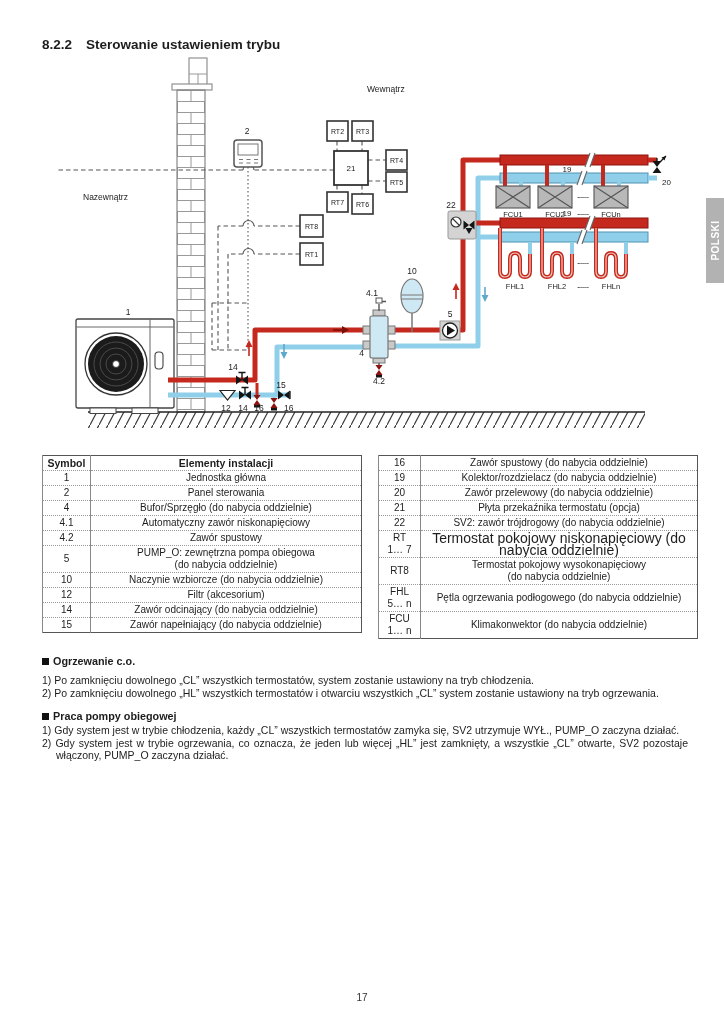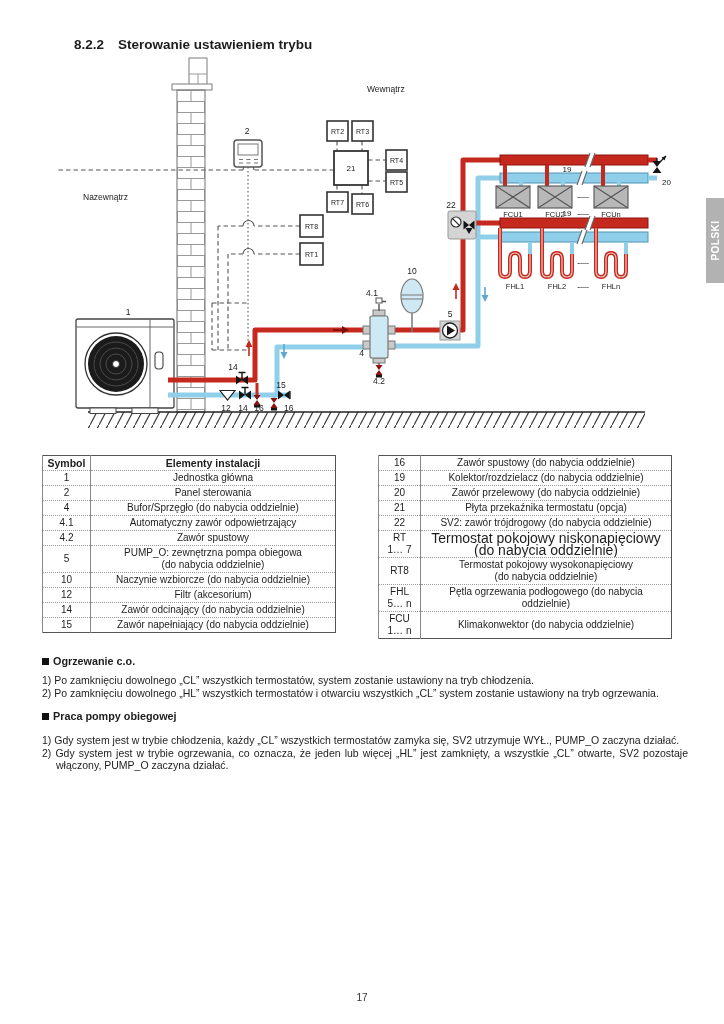--- a/index.html
+++ b/index.html
@@ -1,50 +1,50 @@
 <!DOCTYPE html>
 <html><head>
 <meta charset="utf-8">
 <style>
   html,body{margin:0;padding:0;}
   body{width:724px;height:1024px;position:relative;background:#fff;overflow:hidden;
        font-family:"Liberation Sans",sans-serif;color:#1d1d1d;}
   .abs{position:absolute;}
   
   .doc-title{top:37px;left:42px;font-size:13.5px;font-weight:bold;}
-  .doc-title .num{margin-right:14px;margin-left:32px;}
+  .doc-title .num{margin-right:14px;}
   
   #diagram{top:52px;left:40px;}
   #diagram text{font-family:"Liberation Sans",sans-serif;fill:#222;}
   
   .lang-tab{top:198px;right:0;width:18px;height:85px;background:#b2b2b2;
             display:flex;align-items:center;justify-content:center;}
   .lang-tab span{transform:rotate(-90deg);color:#fff;font-size:10px;font-weight:bold;
                  letter-spacing:.5px;white-space:nowrap;}
   
-  table.symtab{border-collapse:collapse;width:294px;font-size:10px;table-layout:fixed;}
+  table.symtab{border-collapse:collapse;width:320px;font-size:10px;table-layout:fixed;}
   table.symtab{border:1.4px solid #555;}
   .symtab th,.symtab td{border-left:1px solid #888;border-top:1px dotted #9a9a9a;
        padding:1px 3px;text-align:center;vertical-align:middle;line-height:12px;
        white-space:pre-line;overflow:hidden;}
   .symtab tr:first-child th,.symtab tr:first-child td{border-top:none;}
   .symtab th{font-size:10.5px;font-weight:bold;}
   .symtab .c1{width:48px;}
   #table-right .c1{width:42px;}
   td.small-desc{font-size:14px;}
   #table-left{top:455px;left:42px;}
   #table-right{top:455px;left:378px;}
   
   .textblock{top:655px;left:42px;width:646px;}
   .sec-head{display:flex;align-items:center;gap:4px;font-weight:bold;font-size:10.8px;
             line-height:13px;margin:0 0 1px 0;}
   .bullet{width:7px;height:7px;background:#111;display:inline-block;flex:0 0 auto;}
   .para{margin:0;font-size:10.5px;line-height:12.5px;text-align:justify;}
   .items{margin-top:6px;}
-  .items2{margin-top:11px;}
+  .items2{margin-top:1px;}
   .item{margin:0;font-size:10.5px;line-height:12.5px;padding-left:14px;text-indent:-14px;
         text-align:justify;}
   .section + .section{margin-top:11px;}
   
   .page-num{bottom:21px;left:0;width:724px;text-align:center;font-size:10px;color:#333;}
 </style>
 </head>
 <body>
 
 <div class="abs doc-title">
@@ -314,21 +314,21 @@
   <tr>
         <td>2</td>
         <td>Panel sterowania</td>
       </tr>
   <tr>
         <td>4</td>
         <td>Bufor/Sprzęgło (do nabycia oddzielnie)</td>
       </tr>
   <tr>
         <td>4.1</td>
-        <td>Automatyczny zawór odpowietrzający</td>
+        <td>Automatyczny zawór niskonapięciowy</td>
       </tr>
   <tr>
         <td>4.2</td>
         <td>Zawór spustowy</td>
       </tr>
   <tr>
         <td>5</td>
         <td>PUMP_O: zewnętrzna pompa obiegowa
 (do nabycia oddzielnie)</td>
       </tr>

